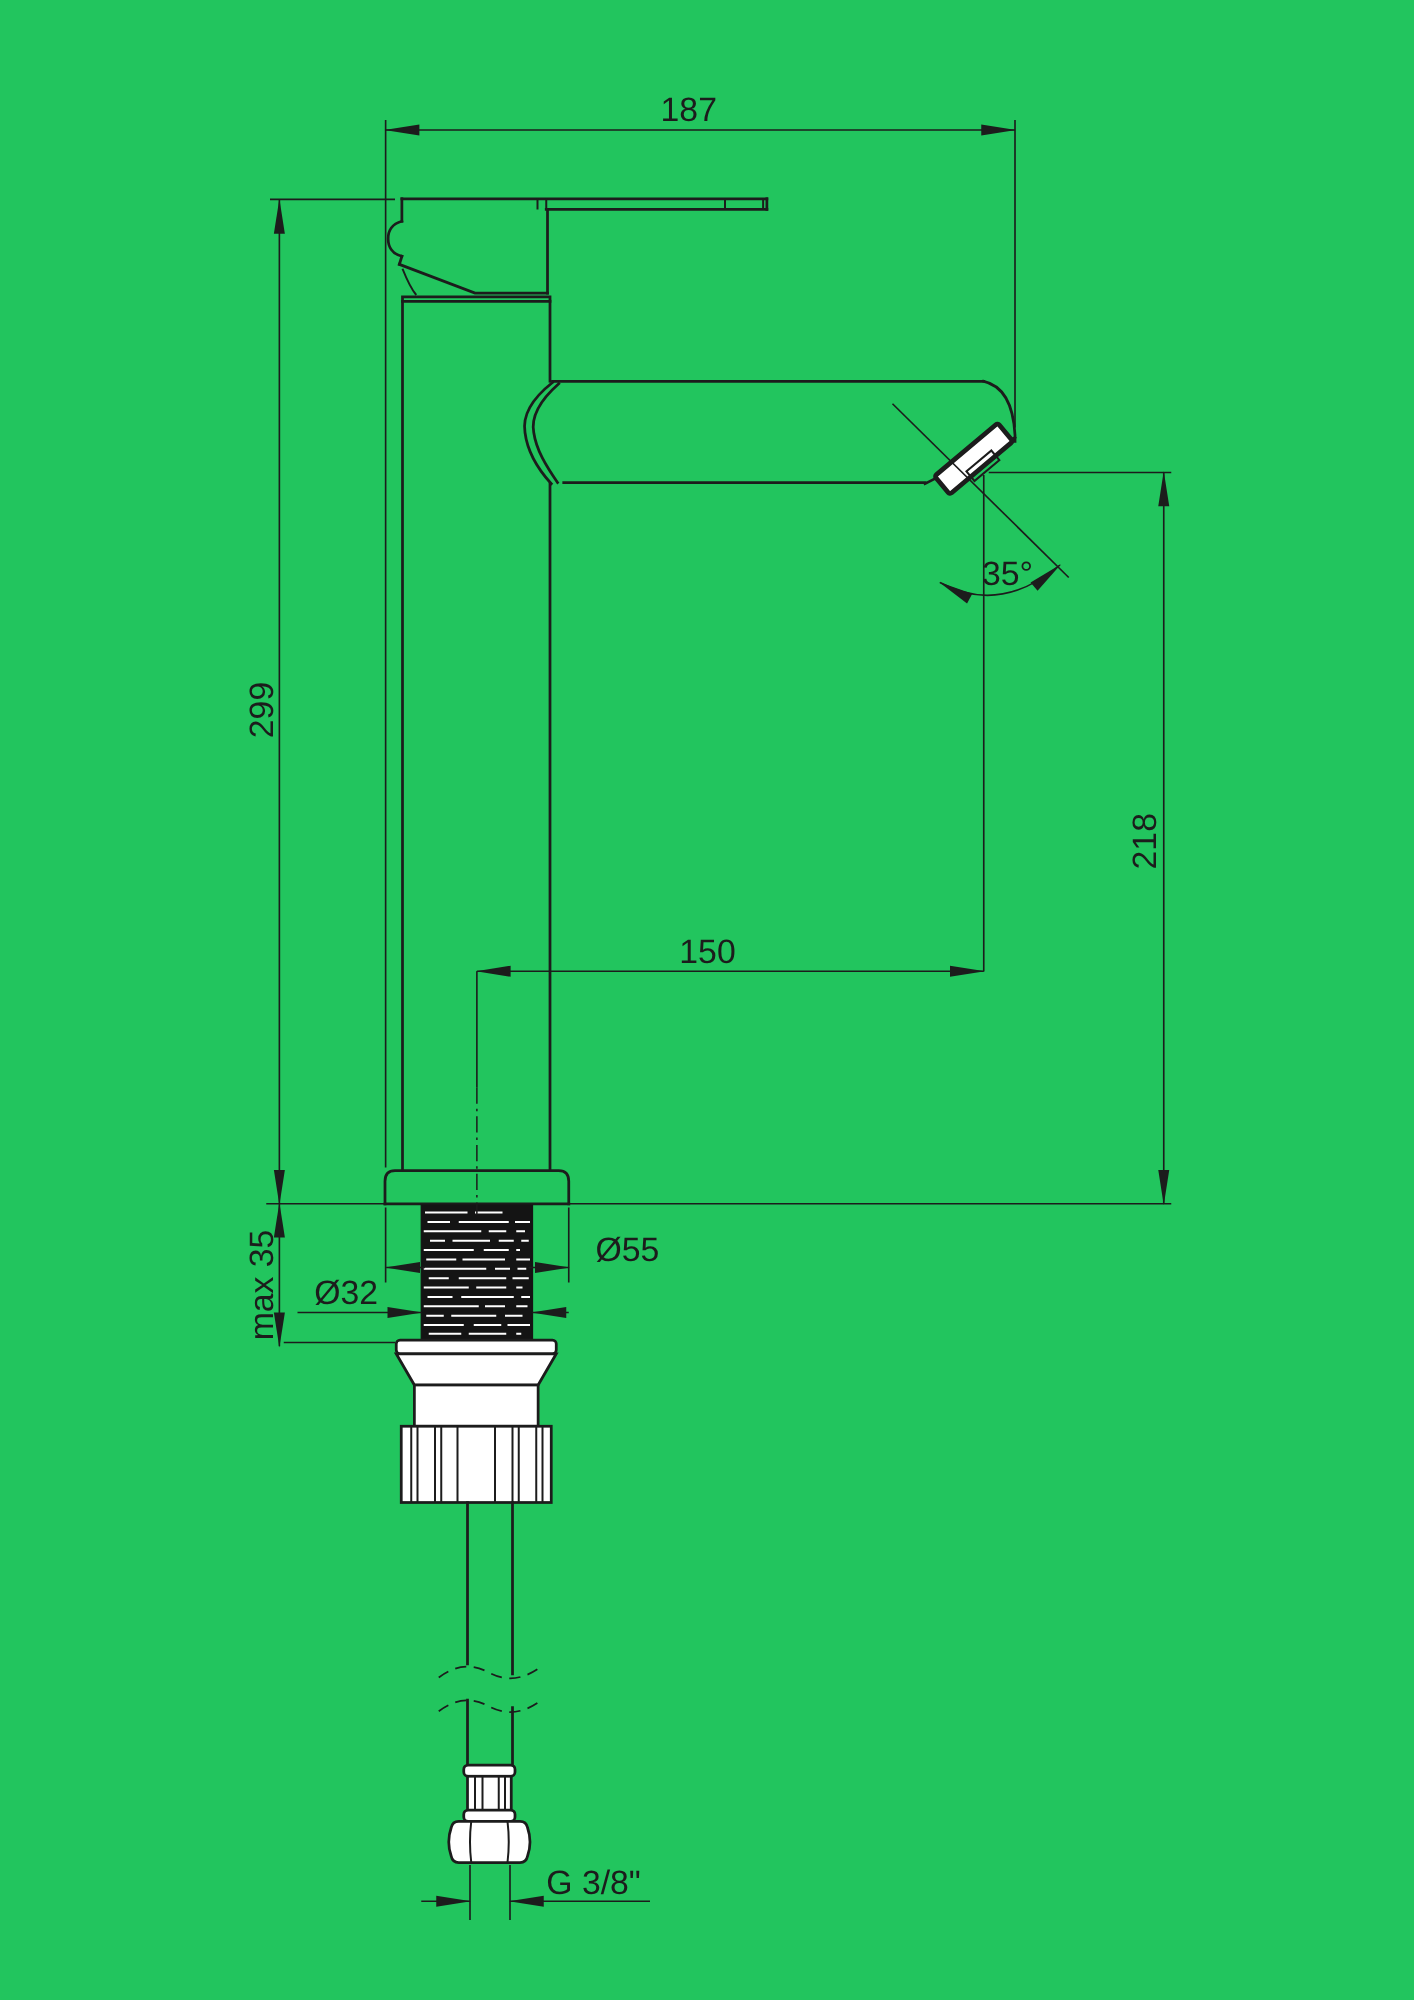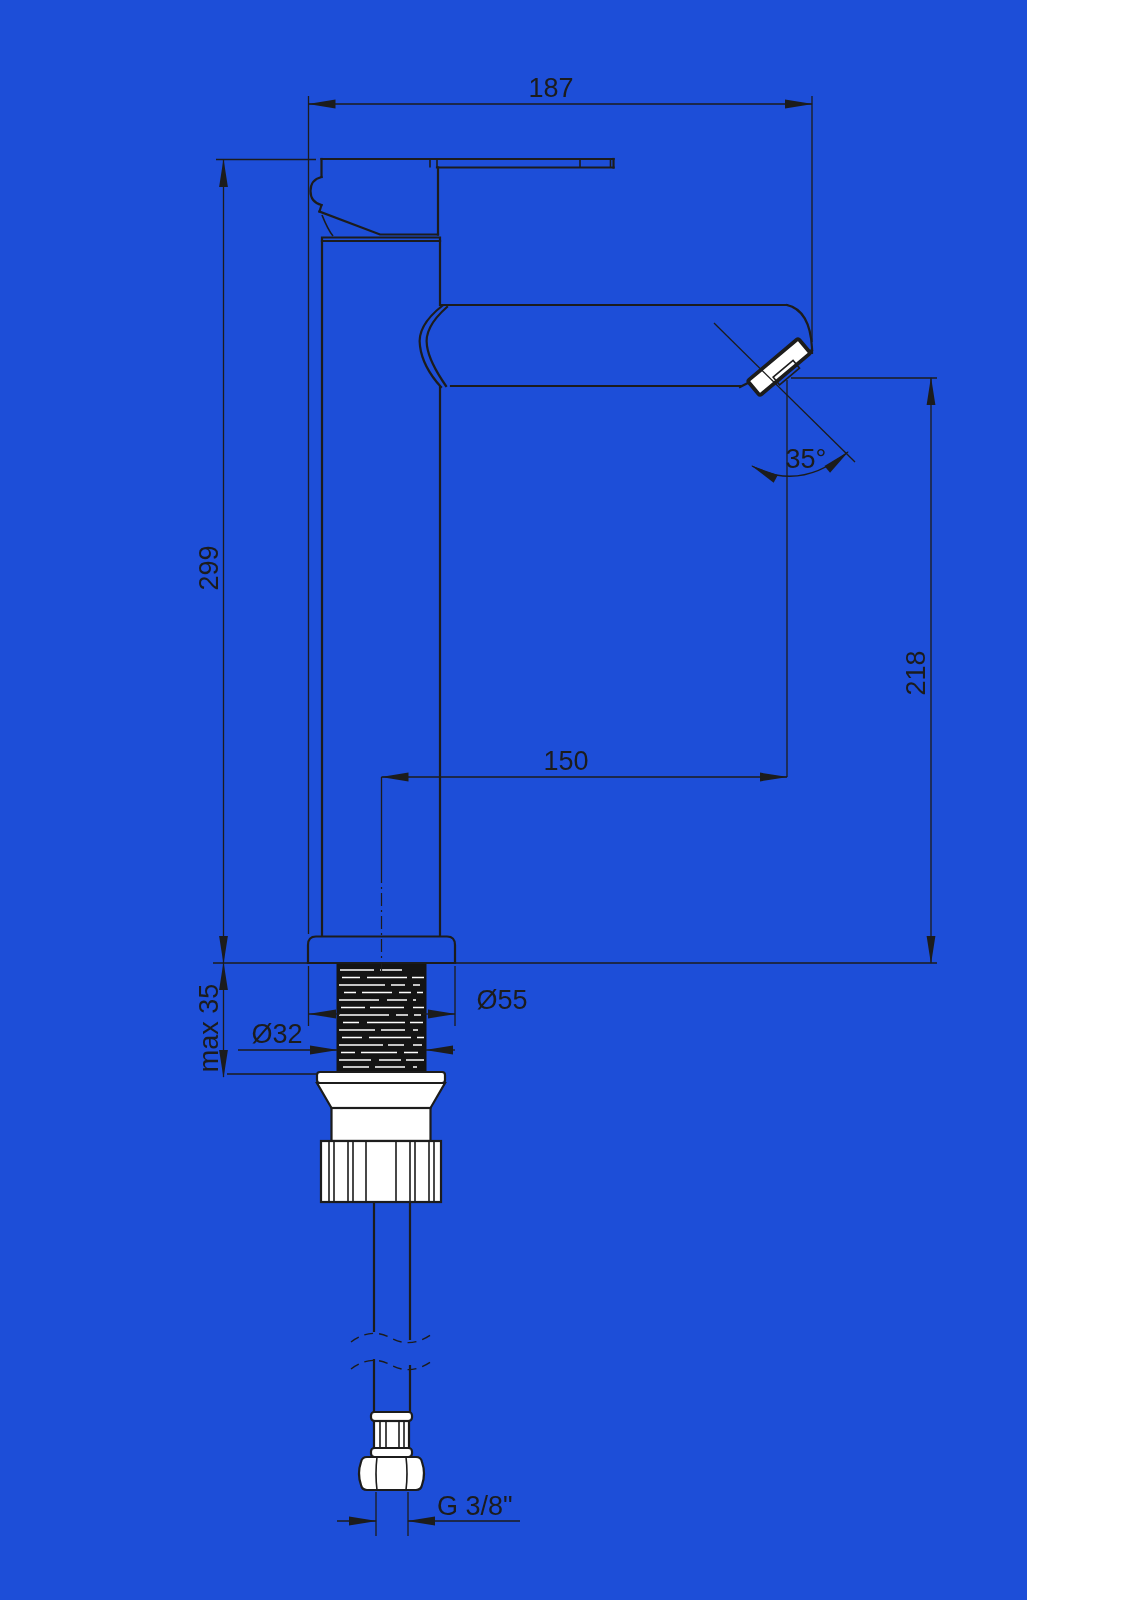--- a/index.html
+++ b/index.html
@@ -1,16 +1,16 @@
 <!DOCTYPE html>
 <html><head>
 <meta charset="utf-8">
 <style>
   html,body{margin:0;padding:0;background:#ffffff;}
-  .stage{position:relative;width:1027px;height:1600px;background:#1d4ed8;overflow:hidden;
+  .stage{position:relative;width:1131px;height:1600px;background:#22c55e;overflow:hidden;
          font-family:"Liberation Sans",sans-serif;}
   svg text{font-family:"Liberation Sans",sans-serif;font-size:27px;fill:#1c1c1c;}
   .obj{stroke:#1c1c1c;stroke-width:2.2;fill:none;stroke-linecap:square;}
   .objfill{stroke:#1c1c1c;stroke-width:2.2;fill:#ffffff;}
   .thin{stroke:#1c1c1c;stroke-width:1.3;fill:none;}
   .thin16{stroke:#1c1c1c;stroke-width:1.6;fill:none;}
   .thick{stroke:#1c1c1c;stroke-width:3.8;fill:#ffffff;}
   .dash{stroke:#1c1c1c;stroke-width:1.4;fill:none;stroke-dasharray:9 6;}
   .cline{stroke:#1c1c1c;stroke-width:1.2;fill:none;stroke-dasharray:13 4 2 4;}
   .streak{stroke:#ffffff;stroke-width:1.6;fill:none;}

